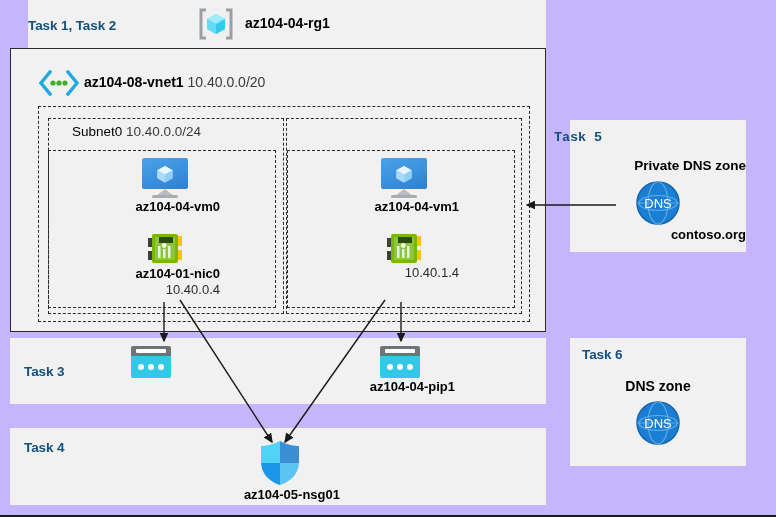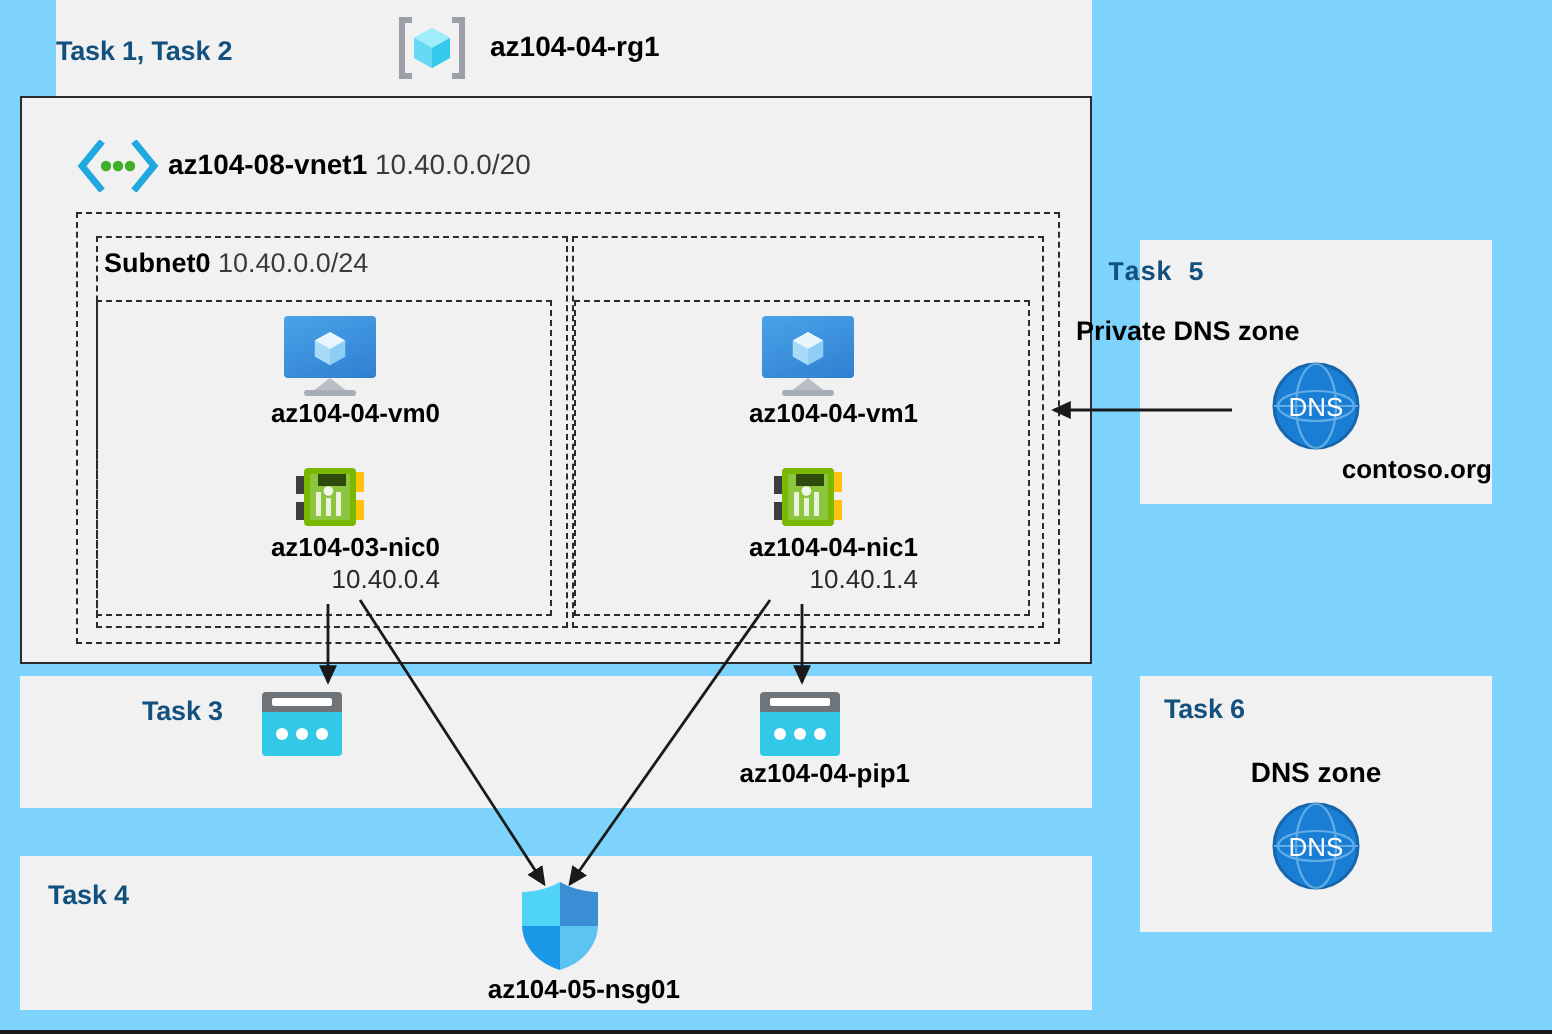--- a/index.html
+++ b/index.html
@@ -7,21 +7,21 @@
     padding: 0;
     background: #ffffff;
   }
   body {
     font-family: "Liberation Sans", sans-serif;
   }
   #canvas {
     position: relative;
     width: 776px;
     height: 517px;
-    background: #7dd3fc;
+    background: #c4b5fd;
     overflow: hidden;
     border-bottom: 2px solid #1a1a1a;
     box-sizing: border-box;
   }
 
   
   .panel {
     position: absolute;
     background: #f1f1f1;
     box-sizing: border-box;
@@ -90,21 +90,21 @@
   }
   #subnet0-box { left: 48px;  top: 118px; width: 236px; height: 196px; }
   #subnet1-box { left: 286px; top: 118px; width: 236px; height: 196px; }
 
   .subnet-title {
     position: absolute;
     font-size: 13.5px;
     color: #000000;
     white-space: nowrap;
   }
-  .subnet-title b { font-weight: bold; }
+  .subnet-title b { font-weight: normal; margin-left: 20px; }
   .subnet-title span { color: #3a3a3a; }
   #subnet0-title { left: 52px;  top: 124px; }
   #subnet1-title { left: 291px; top: 124px; }
 
   
   .res-box {
     position: absolute;
     border: 1.5px dashed #2b2b2b;
     box-sizing: border-box;
   }
@@ -194,32 +194,32 @@
   #node-vm1  { left: 349px; top: 158px; width: 110px; }
   #node-nic1 { left: 349px; top: 232px; width: 110px; }
 
   
   #task3-panel { left: 10px;  top: 338px; width: 536px; height: 66px; }
   #task4-panel { left: 10px;  top: 428px; width: 536px; height: 77px; }
   #task5-panel { left: 570px; top: 120px; width: 176px; height: 132px; }
   #task6-panel { left: 570px; top: 338px; width: 176px; height: 128px; }
 
   #task1-label { left: 28px;  top: 18px; }
-  #task3-label { left: 24px;  top: 348px; margin-left: 47px; }
+  #task3-label { left: 24px;  top: 364px; }
   #task4-label { left: 24px;  top: 440px; }
   #task5-label { left: 554px; top: 130px; font-family: Liberation Mono, monospace; }
   #task6-label { left: 582px; top: 347px; }
 
   #node-pip0 { left: 96px;  top: 346px; width: 110px; }
   #node-pip1 { left: 345px; top: 346px; width: 110px; }
   #node-nsg  { left: 220px; top: 440px; width: 120px; }
 
   #task5-heading {
-    position: absolute; left: 538px; top: 158px; width: 176px;
-    text-align: left; font-size: 13.5px; font-weight: bold; color: #000000;
+    position: absolute; left: 570px; top: 158px; width: 176px;
+    text-align: right; font-size: 13.5px; font-weight: bold; color: #000000;
   }
   #node-dns-private { left: 570px; top: 180px; width: 176px; }
   #task6-heading {
     position: absolute; left: 570px; top: 378px; width: 176px;
     text-align: center; font-size: 14px; font-weight: bold; color: #000000;
   }
   #node-dns-public { left: 570px; top: 400px; width: 176px; }
 
   
   #arrows {
@@ -301,21 +301,21 @@
         <rect x="31" y="18" width="5" height="10" fill="#ffc20e"></rect>
         <rect x="6" y="2" width="26" height="29" rx="2" fill="#7ab800"></rect>
         <rect x="9" y="5" width="20" height="23" fill="#8cc63f"></rect>
         <rect x="13" y="5" width="14" height="6" fill="#2e4a0d"></rect>
         <rect x="12" y="14" width="2.5" height="12" fill="#e9f2dc"></rect>
         <rect x="17" y="17" width="2.5" height="9" fill="#e9f2dc"></rect>
         <rect x="22" y="14" width="2.5" height="12" fill="#e9f2dc"></rect>
         <circle cx="18.2" cy="13.5" r="2.4" fill="#f2f7ea"></circle>
       </svg>
     </div>
-    <div class="node-label">az104-03-nic0</div>
+    <div class="node-label">az104-01-nic0</div>
     <div class="node-sub">10.40.0.4</div>
   </div>
 
   <div class="node" id="node-vm1">
     <div class="vm-icon">
       <div class="vm-screen">
         <svg class="vm-cube" viewBox="0 0 18 19">
           <polygon points="9,1 17,5.5 17,14 9,18.5 1,14 1,5.5" fill="#bfe6fb"></polygon>
           <polygon points="9,1 17,5.5 9,10 1,5.5" fill="#e8f6fe"></polygon>
           <polygon points="9,10 17,5.5 17,14 9,18.5" fill="#8ecef5"></polygon>
@@ -337,21 +337,20 @@
         <rect x="31" y="18" width="5" height="10" fill="#ffc20e"></rect>
         <rect x="6" y="2" width="26" height="29" rx="2" fill="#7ab800"></rect>
         <rect x="9" y="5" width="20" height="23" fill="#8cc63f"></rect>
         <rect x="13" y="5" width="14" height="6" fill="#2e4a0d"></rect>
         <rect x="12" y="14" width="2.5" height="12" fill="#e9f2dc"></rect>
         <rect x="17" y="17" width="2.5" height="9" fill="#e9f2dc"></rect>
         <rect x="22" y="14" width="2.5" height="12" fill="#e9f2dc"></rect>
         <circle cx="18.2" cy="13.5" r="2.4" fill="#f2f7ea"></circle>
       </svg>
     </div>
-    <div class="node-label">az104-04-nic1</div>
     <div class="node-sub">10.40.1.4</div>
   </div>
 
   <div class="panel" id="task3-panel"></div>
   <div class="task-label" id="task3-label">Task 3</div>
 
   <div class="node" id="node-pip0">
     <div class="pip-icon">
       <div class="pip-top"></div>
       <div class="pip-body">

